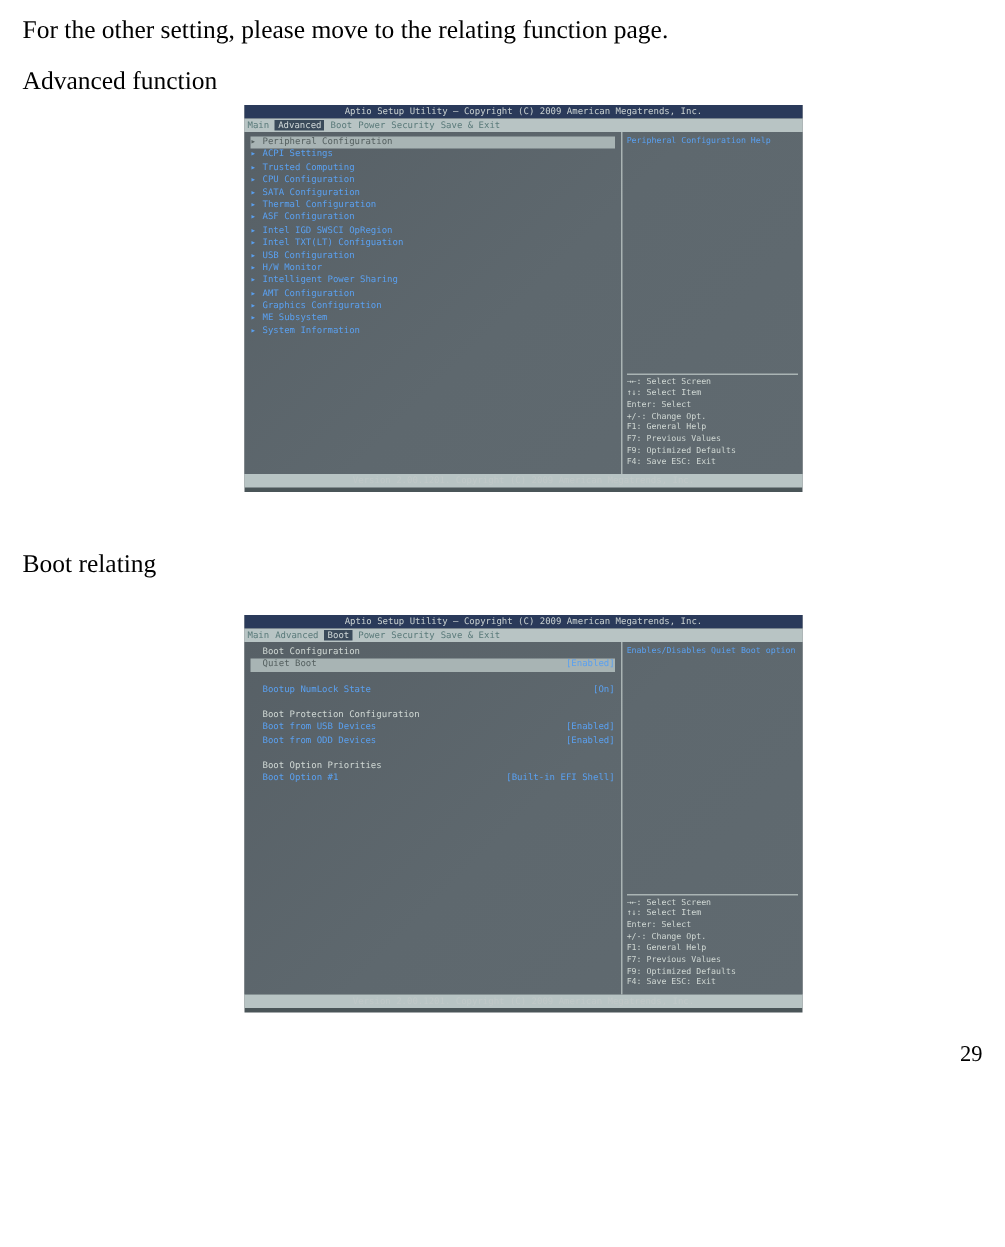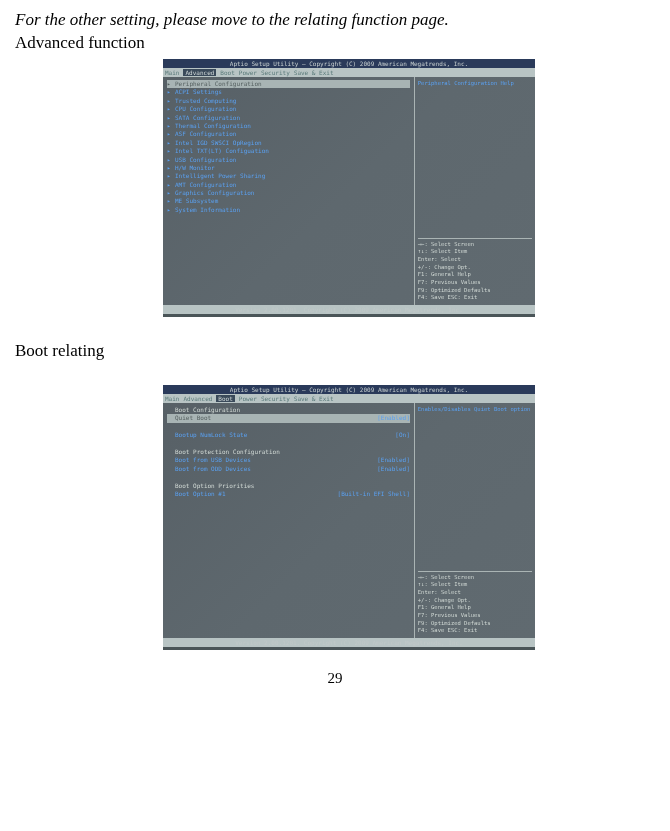--- a/index.html
+++ b/index.html
@@ -4,22 +4,22 @@
 <style>
 body {
   margin: 0;
   padding: 10px 15px;
   font-family: "Times New Roman", serif;
   font-size: 17px;
   color: #000;
   width: 640px;
   background: #fff;
 }
-.intro { margin-bottom: 3px; font-style: italic; }
-.section-title { margin-top: 0; margin-bottom: 6px; }
+.intro { margin-bottom: 14px; }
+.section-title { margin-top: 14px; margin-bottom: 6px; }
 .bios-shot {
   margin: 0 auto;
   width: 372px;
   display: block;
   background: #4a5558;
   position: relative;
 }
 .bios-shot.shot1 { height: 258px; margin-left: 148px; }
 .bios-shot.shot2 { height: 265px; margin-left: 148px; }
 .bios-title {
@@ -78,21 +78,21 @@
 .bios-footer {
   text-align: center;
   font-family: monospace;
   font-size: 6px;
   color: #c0c8c8;
   background: #b8c4c4;
   padding: 1px 0;
   white-space: nowrap;
 }
 .spacer-mid { height: 24px; }
-.page-num { text-align: center; margin-top: 20px; font-size: 15px; }
+.page-num { text-align: right; margin-top: 20px; font-size: 15px; }
 </style>
 </head>
 <body>
 
 <div class="intro">For the other setting, please move to the relating function page.</div>
 <div class="section-title">Advanced function</div>
 
 <div class="bios-shot shot1">
   <div class="bios-title">Aptio Setup Utility – Copyright (C) 2009 American Megatrends, Inc.</div>
   <div class="bios-menubar" id="menubar1">

